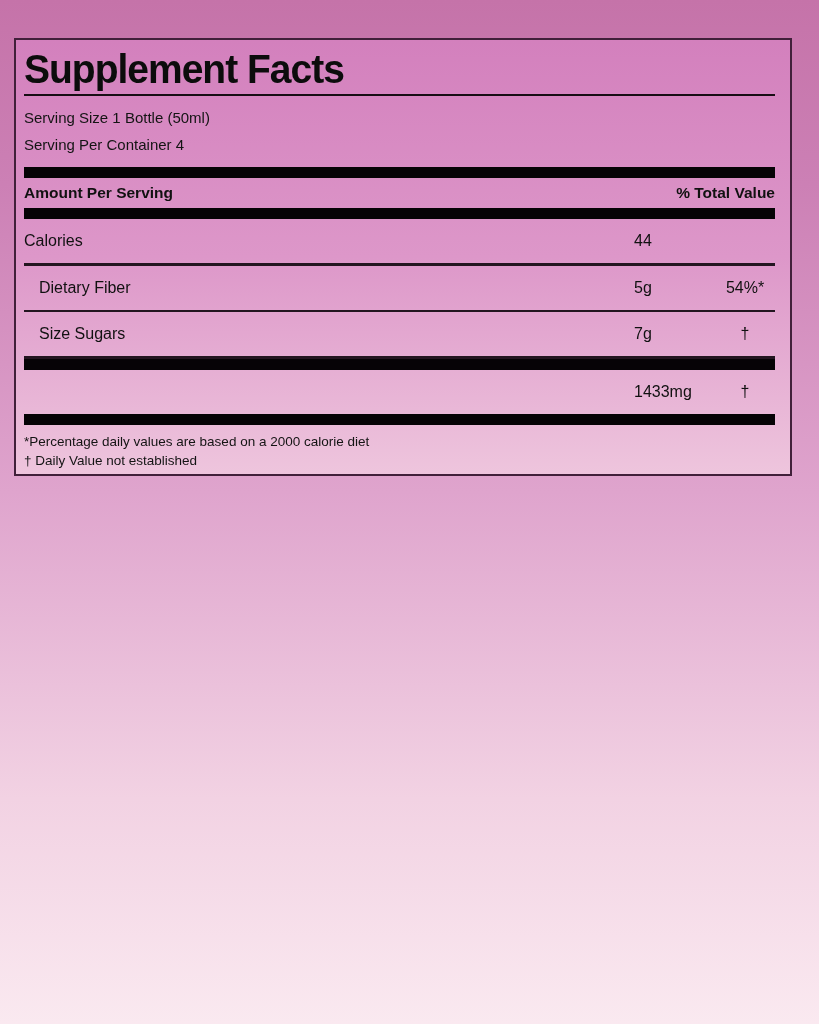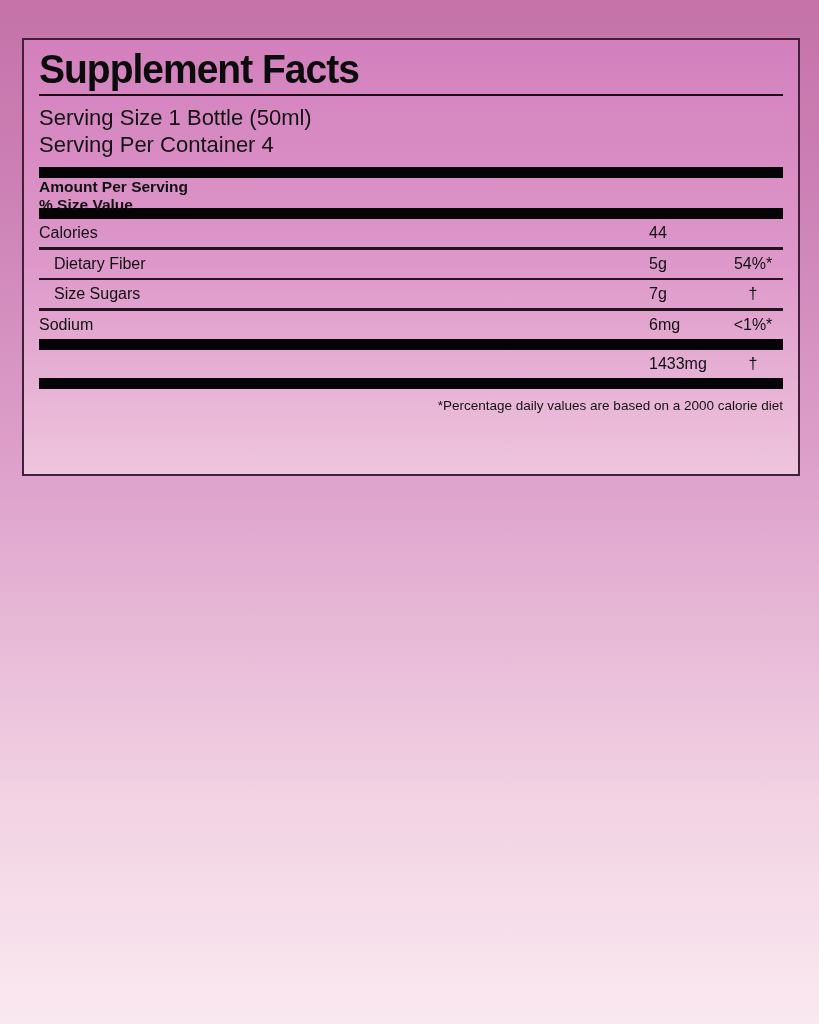--- a/index.html
+++ b/index.html
@@ -11,68 +11,68 @@
       #c573a9 0%,
       #cc80b5 18%,
       #dfa4cd 48%,
       #f2d2e3 78%,
       #fae9f0 100%);
     overflow: hidden;
     position: relative;
   }
   .panel {
     position: absolute;
-    left: 22px;
+    left: 14px;
     top: 38px;
     width: 778px;
     height: 438px;
     box-sizing: border-box;
     border: 2px solid #41203a;
     background: linear-gradient(180deg, #d380bd 0%, #dd97c9 50%, #eec5dd 100%);
-    padding: 4px 15px 0 15px;
+    padding: 4px 15px 0 8px;
     color: #111111;
   }
   .title {
     font-size: 39px;
     font-weight: bold;
     letter-spacing: -1px;
     color: #0c0c0c;
     margin: 2px 0 0 0;
     line-height: 46px;
     transform: scaleY(1.04);
     transform-origin: top left;
   }
   .title-rule {
     height: 2px;
     background: #170d14;
     margin-top: 2px;
   }
   .serving-line {
-    font-size: 22px;
+    font-size: 15px;
     line-height: 26.5px;
     margin: 0;
     color: #141414;
   }
   .serving-block { margin-top: 9px; }
   .thick-bar {
     height: 11px;
     background: #060306;
   }
   .bar-top { margin-top: 9px; }
   .col-header {
     display: flex;
     justify-content: space-between;
+    align-items: center;
     height: 30px;
     font-size: 15.5px;
     font-weight: bold;
-    flex-direction: column;
   }
   .row {
     position: relative;
-    height: 28px;
+    height: 44px;
     display: flex;
     align-items: center;
     font-size: 16px;
   }
   .row .nutrient { white-space: nowrap; }
   .row.indent-1 .nutrient { padding-left: 15px; text-align: center; }
   .row.indent-2 .nutrient { padding-left: 31px; }
   .row .amount {
     position: absolute;
     left: 610px;
@@ -87,41 +87,40 @@
   }
   .thin-sep {
     height: 1.5px;
     background: #231520;
   }
   .footnotes {
     margin-top: 7px;
     font-size: 13.5px;
     line-height: 19.5px;
     color: #141414;
-    text-align: right;
   }
   .footnotes p { margin: 0; }
 </style>
 </head>
 <body>
 
 <div class="panel">
   <h1 class="title">Supplement Facts</h1>
   <div class="title-rule"></div>
 
   <div class="serving-block">
     <p class="serving-line">Serving Size 1 Bottle (50ml)</p>
     <p class="serving-line">Serving Per Container 4</p>
   </div>
 
   <div class="thick-bar bar-top"></div>
 
   <div class="col-header">
     <span>Amount Per Serving</span>
-    <span>% Size Value</span>
+    <span>% Total Value</span>
   </div>
 
   <div class="thick-bar"></div>
 
   <div id="rows-container">
   <div class="row">
     <span class="nutrient">Calories</span>
     <span class="amount">44</span>
     <span class="dv"></span>
   </div>
@@ -133,29 +132,25 @@
     <span class="dv">54%*</span>
   </div>
 <div class="thin-sep"></div>
   <div class="row indent-1">
     <span class="nutrient">Size Sugars</span>
     <span class="amount">7g</span>
     <span class="dv">†</span>
   </div>
 <div class="thin-sep"></div>
 <div class="thin-sep"></div>
-  <div class="row">
-    <span class="nutrient">Sodium</span>
-    <span class="amount">6mg</span>
-    <span class="dv">&lt;1%*</span>
-  </div>
 <div class="thick-bar"></div>
   <div class="row">
     <span class="amount">1433mg</span>
     <span class="dv">†</span>
   </div>
 <div class="thick-bar"></div>
     </div>
 
   <div class="footnotes">
     <p>*Percentage daily values are based on a 2000 calorie diet</p>
+    <p>† Daily Value not established</p>
   </div>
 </div>
 
 </body></html>

